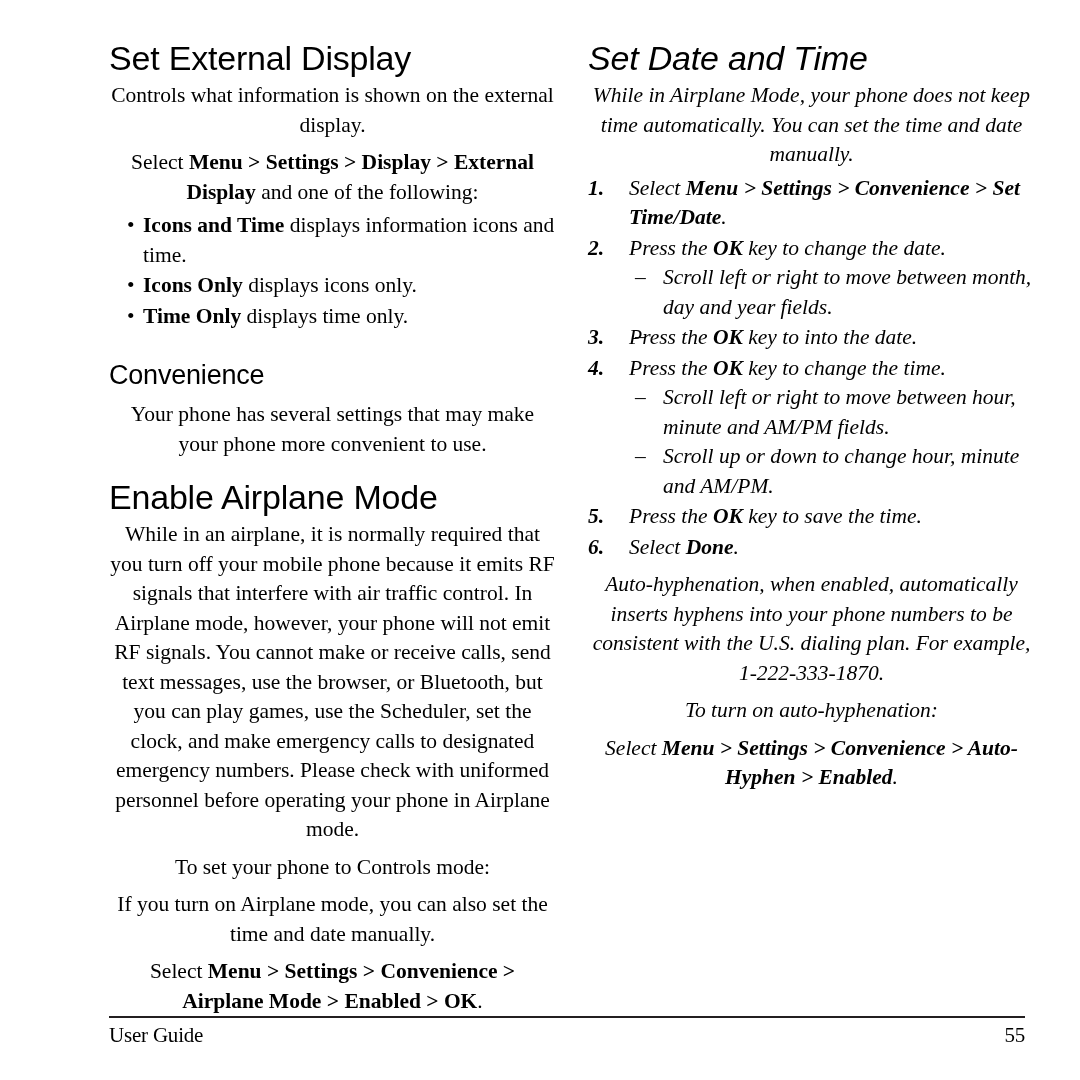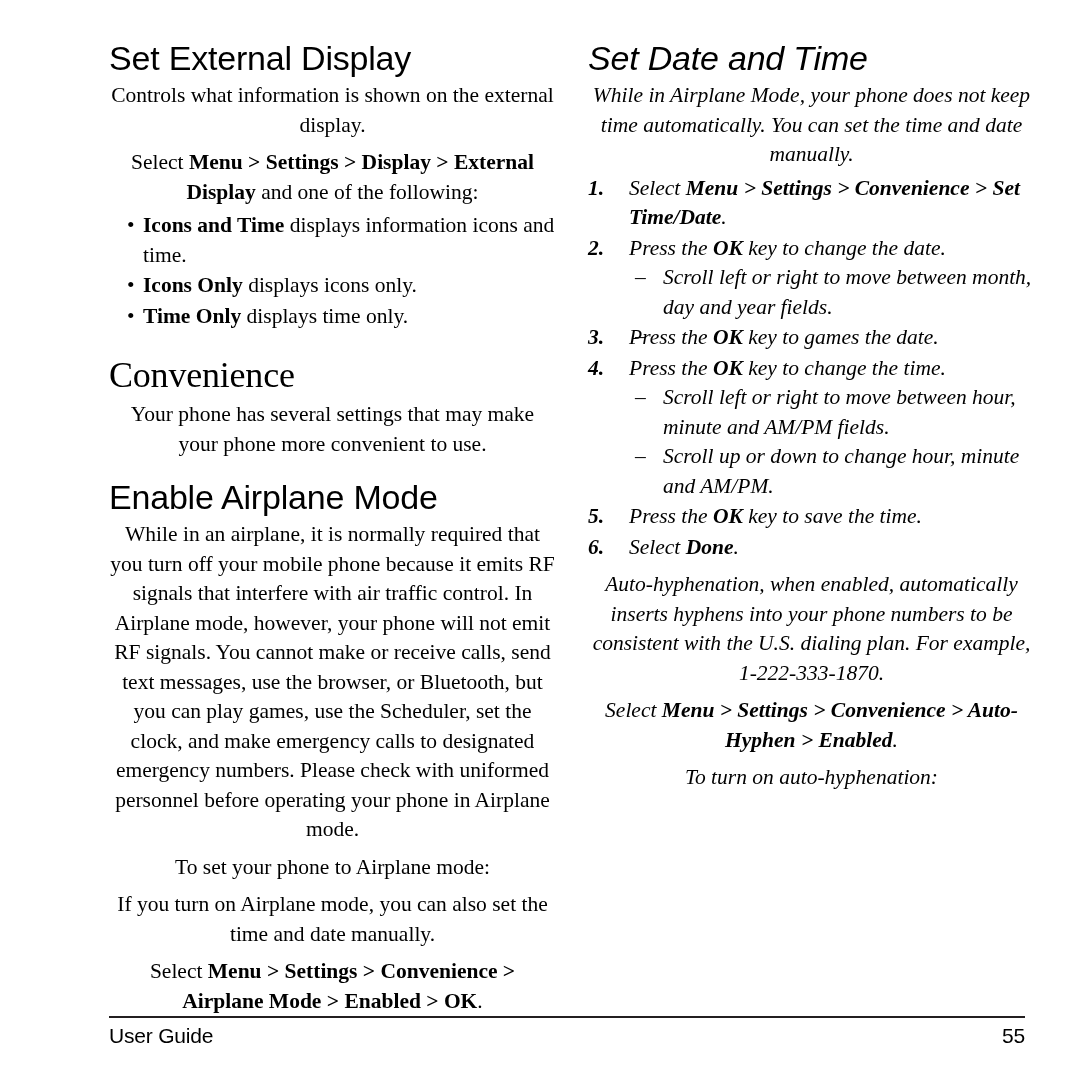--- a/index.html
+++ b/index.html
@@ -27,22 +27,22 @@
   .col {
     position: absolute;
     top: 44px;
     width: 447px;
   }
   .col-left  { left: 109px; }
   .col-right { left: 588px; font-style: italic; }
 
   
   .h1 {
-    font-family: Liberation Serif, serif;
-    font-size: 36px;
+    font-family: Liberation Sans, sans-serif;
+    font-size: 27px;
     font-weight: 400;
     line-height: 34px;
     letter-spacing: -0.2px;
     margin: 27px 0 7px 0;
   }
   .h2 {
     font-family: "Liberation Sans", sans-serif;
     font-size: 34px;
     font-weight: 400;
     line-height: 29px;
@@ -133,21 +133,21 @@
   .footer-rule {
     border-top: 2px solid #231f20;
     width: 100%;
     height: 0;
   }
   .footer-row {
     display: flex;
     justify-content: space-between;
     align-items: baseline;
     margin-top: 5px;
-    font-family: Liberation Sans, sans-serif;
+    font-family: Liberation Serif, serif;
     font-size: 21px;
     line-height: 25px;
     letter-spacing: -0.2px;
     text-align: right;
   }
 </style>
 </head>
 <body>
 
 <div class="page">
@@ -175,21 +175,21 @@
     </ul>
 
     <h1 class="h1">Convenience</h1>
 
     <p class="body">Your phone has several settings that may make your phone more convenient to use.</p>
 
     <h2 class="h2 spaced">Enable Airplane Mode</h2>
 
     <p class="body">While in an airplane, it is normally required that you turn off your mobile phone because it emits RF signals that interfere with air traffic control. In Airplane mode, however, your phone will not emit RF signals. You cannot make or receive calls, send text messages, use the browser, or Bluetooth, but you can play games, use the Scheduler, set the clock, and make emergency calls to designated emergency numbers. Please check with uniformed personnel before operating your phone in Airplane mode.</p>
 
-    <p class="body">To set your phone to Airplane mode:</p>
+    <p class="body">To set your phone to Controls mode:</p>
 
     <p class="body">If you turn on Airplane mode, you can also set the time and date manually.</p>
 
     <p class="body">
       <span>Select </span><b>Menu &gt; Settings &gt; Convenience &gt; Airplane Mode &gt; Enabled &gt; OK</b><span>.</span>
     </p>
 
   </div>
 
   <div class="col col-right">
@@ -210,21 +210,21 @@
           <li>
             <span class="dash">–</span><span>Scroll left or right to move between month, day and year fields.</span>
           </li>
           <li>
             <span class="dash">–</span>
           </li>
         </ul>
       </li>
 
       <li>
-        <span class="num">3.</span><span>Press the </span><b>OK</b><span> key to games the date.</span>
+        <span class="num">3.</span><span>Press the </span><b>OK</b><span> key to into the date.</span>
       </li>
 
       <li>
         <span class="num">4.</span><span>Press the </span><b>OK</b><span> key to change the time.</span>
         <ul class="dashes">
           <li>
             <span class="dash">–</span><span>Scroll left or right to move between hour, minute and AM/PM fields.</span>
           </li>
           <li>
             <span class="dash">–</span><span>Scroll up or down to change hour, minute and AM/PM.</span>
@@ -237,26 +237,26 @@
       </li>
 
       <li>
         <span class="num">6.</span><span>Select </span><b>Done</b><span>.</span>
       </li>
 
     </ol>
 
 
     <p class="body">Auto-hyphenation, when enabled, automatically inserts hyphens into your phone numbers to be consistent with the U.S. dialing plan. For example, 1-222-333-1870.</p>
+
+    <p class="body">To turn on auto-hyphenation:</p>
 
     <p class="body">
       <span>Select </span><b>Menu &gt; Settings &gt; Convenience &gt; Auto-Hyphen &gt; Enabled</b><span>.</span>
     </p>
-
-    <p class="body">To turn on auto-hyphenation:</p>
 
   </div>
 
   <div class="footer">
     <div class="footer-rule"></div>
     <div class="footer-row">
       <span>User Guide</span>
       <span>55</span>
     </div>
   </div>

